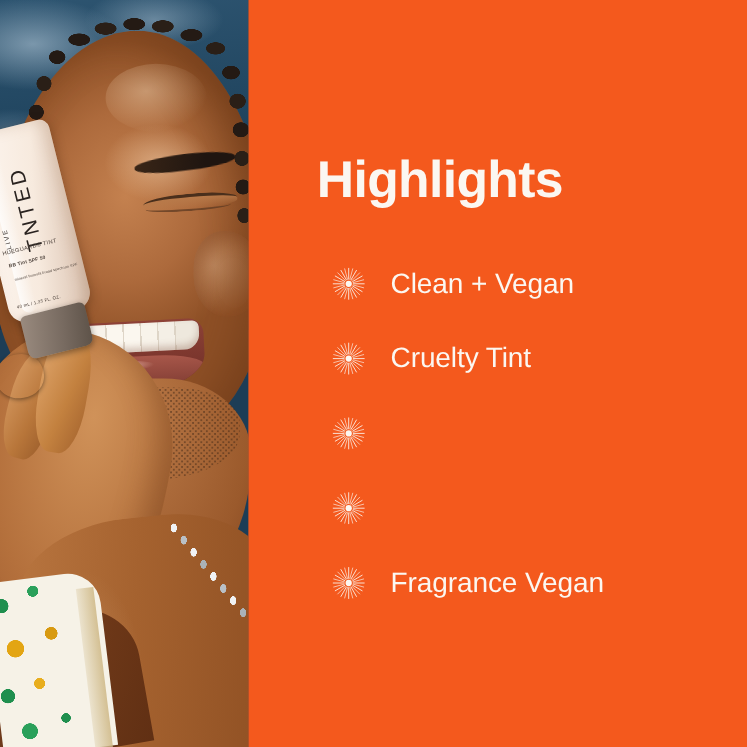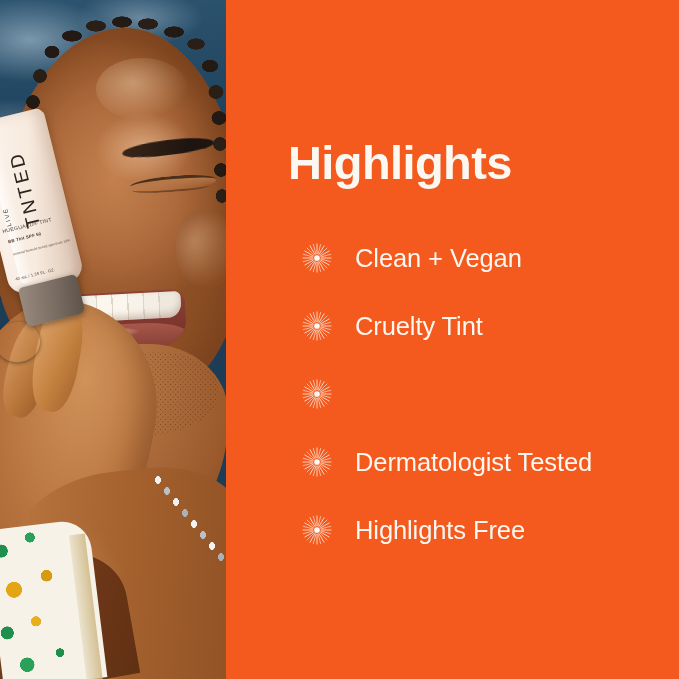--- a/index.html
+++ b/index.html
@@ -498,21 +498,20 @@
             <line x1="40.10" y1="59.90" x2="16.77" y2="83.23" stroke="#FBF7F1" stroke-width="2.0" stroke-linecap="round"></line>
             <line x1="37.88" y1="57.00" x2="9.30" y2="73.50" stroke="#FBF7F1" stroke-width="2.6" stroke-linecap="round"></line>
             <line x1="36.48" y1="53.62" x2="4.60" y2="62.16" stroke="#FBF7F1" stroke-width="2.0" stroke-linecap="round"></line>
             <line x1="36.00" y1="50.00" x2="3.00" y2="50.00" stroke="#FBF7F1" stroke-width="2.6" stroke-linecap="round"></line>
             <line x1="36.48" y1="46.38" x2="4.60" y2="37.84" stroke="#FBF7F1" stroke-width="2.0" stroke-linecap="round"></line>
             <line x1="37.88" y1="43.00" x2="9.30" y2="26.50" stroke="#FBF7F1" stroke-width="2.6" stroke-linecap="round"></line>
             <line x1="40.10" y1="40.10" x2="16.77" y2="16.77" stroke="#FBF7F1" stroke-width="2.0" stroke-linecap="round"></line>
             <line x1="43.00" y1="37.88" x2="26.50" y2="9.30" stroke="#FBF7F1" stroke-width="2.6" stroke-linecap="round"></line>
             <line x1="46.38" y1="36.48" x2="37.84" y2="4.60" stroke="#FBF7F1" stroke-width="2.0" stroke-linecap="round"></line>
           </svg>
-          <span class="item-label">Dermatologist Tested</span>
         </li>
         <li class="list-item">
           <svg viewBox="0 0 100 100" class="bullet-icon">
             <circle cx="50" cy="50" r="9.5" fill="#FBF7F1"></circle>
             <line x1="50.00" y1="36.00" x2="50.00" y2="3.00" stroke="#FBF7F1" stroke-width="2.6" stroke-linecap="round"></line>
             <line x1="53.62" y1="36.48" x2="62.16" y2="4.60" stroke="#FBF7F1" stroke-width="2.0" stroke-linecap="round"></line>
             <line x1="57.00" y1="37.88" x2="73.50" y2="9.30" stroke="#FBF7F1" stroke-width="2.6" stroke-linecap="round"></line>
             <line x1="59.90" y1="40.10" x2="83.23" y2="16.77" stroke="#FBF7F1" stroke-width="2.0" stroke-linecap="round"></line>
             <line x1="62.12" y1="43.00" x2="90.70" y2="26.50" stroke="#FBF7F1" stroke-width="2.6" stroke-linecap="round"></line>
             <line x1="63.52" y1="46.38" x2="95.40" y2="37.84" stroke="#FBF7F1" stroke-width="2.0" stroke-linecap="round"></line>
@@ -528,18 +527,18 @@
             <line x1="40.10" y1="59.90" x2="16.77" y2="83.23" stroke="#FBF7F1" stroke-width="2.0" stroke-linecap="round"></line>
             <line x1="37.88" y1="57.00" x2="9.30" y2="73.50" stroke="#FBF7F1" stroke-width="2.6" stroke-linecap="round"></line>
             <line x1="36.48" y1="53.62" x2="4.60" y2="62.16" stroke="#FBF7F1" stroke-width="2.0" stroke-linecap="round"></line>
             <line x1="36.00" y1="50.00" x2="3.00" y2="50.00" stroke="#FBF7F1" stroke-width="2.6" stroke-linecap="round"></line>
             <line x1="36.48" y1="46.38" x2="4.60" y2="37.84" stroke="#FBF7F1" stroke-width="2.0" stroke-linecap="round"></line>
             <line x1="37.88" y1="43.00" x2="9.30" y2="26.50" stroke="#FBF7F1" stroke-width="2.6" stroke-linecap="round"></line>
             <line x1="40.10" y1="40.10" x2="16.77" y2="16.77" stroke="#FBF7F1" stroke-width="2.0" stroke-linecap="round"></line>
             <line x1="43.00" y1="37.88" x2="26.50" y2="9.30" stroke="#FBF7F1" stroke-width="2.6" stroke-linecap="round"></line>
             <line x1="46.38" y1="36.48" x2="37.84" y2="4.60" stroke="#FBF7F1" stroke-width="2.0" stroke-linecap="round"></line>
           </svg>
-          <span class="item-label">Highlights Free</span>
+          <span class="item-label">Fragrance Vegan</span>
         </li>
       </ul>
   </div>
 
 </div>
 
 </body></html>

